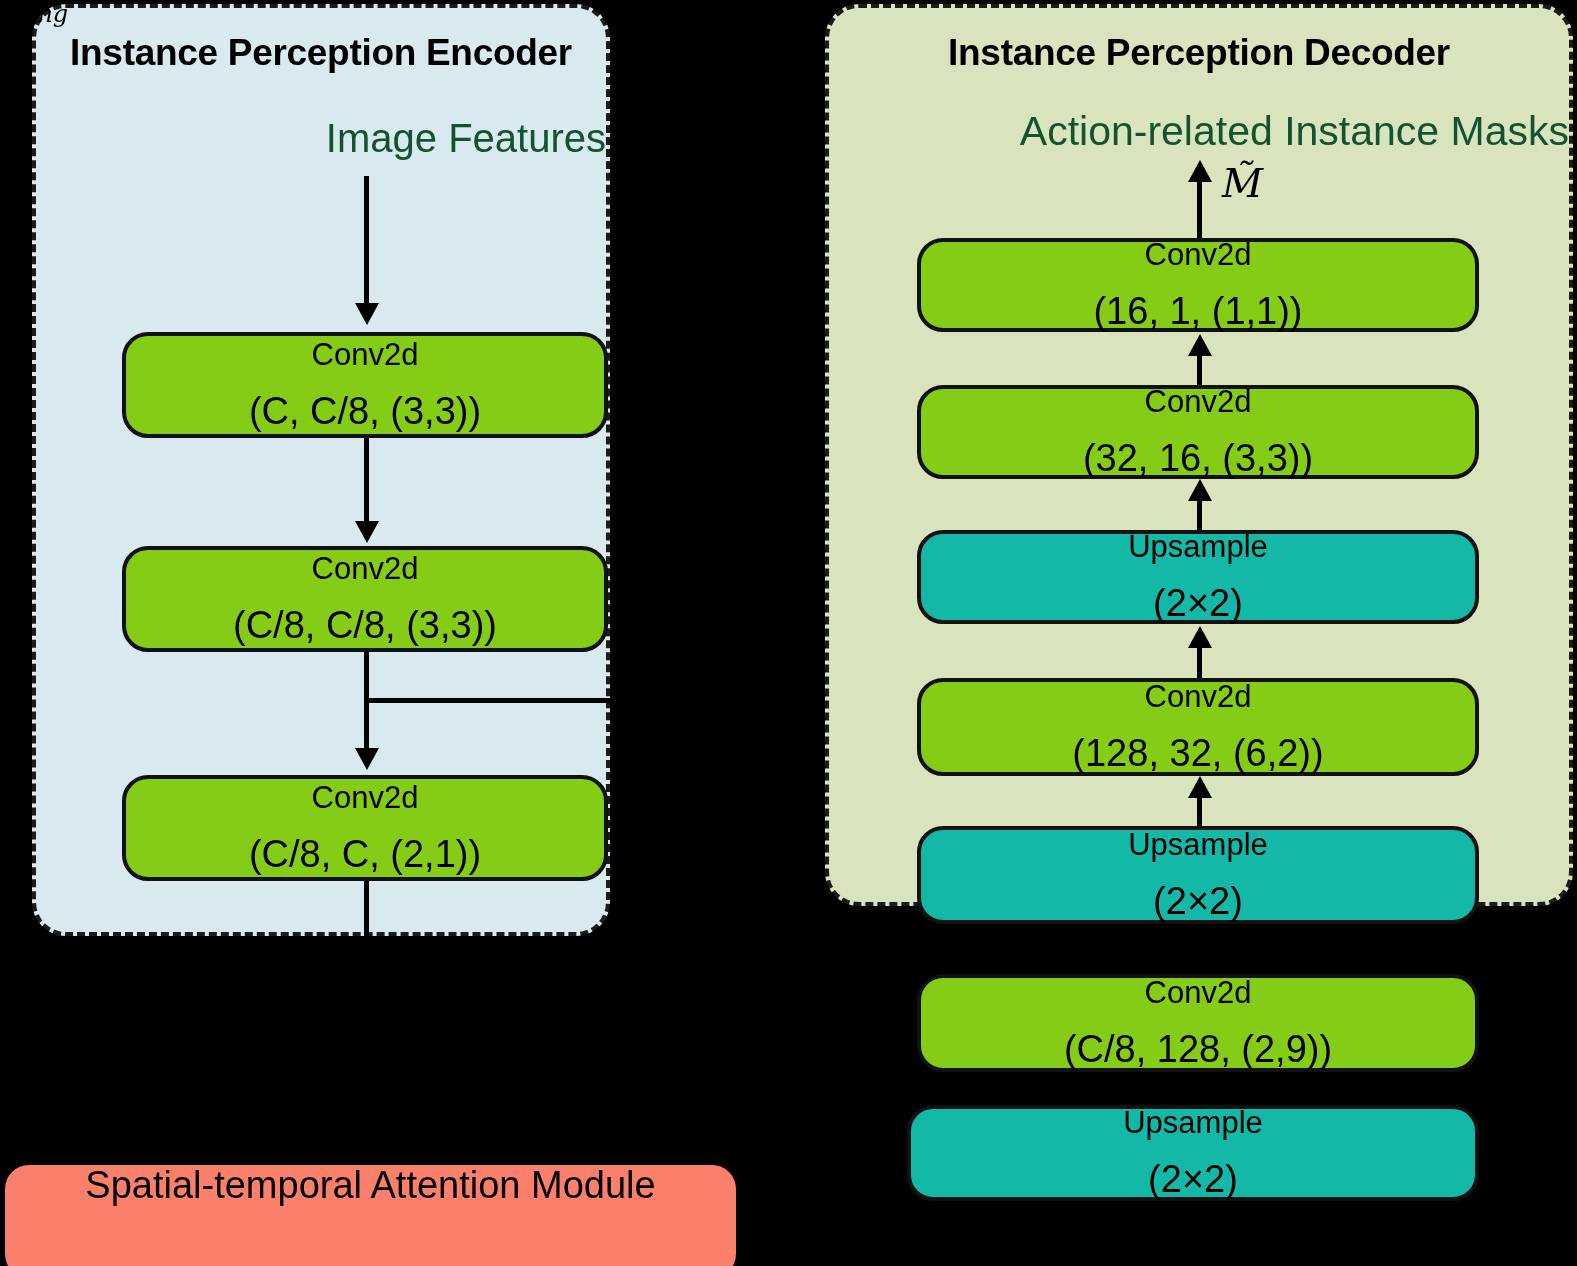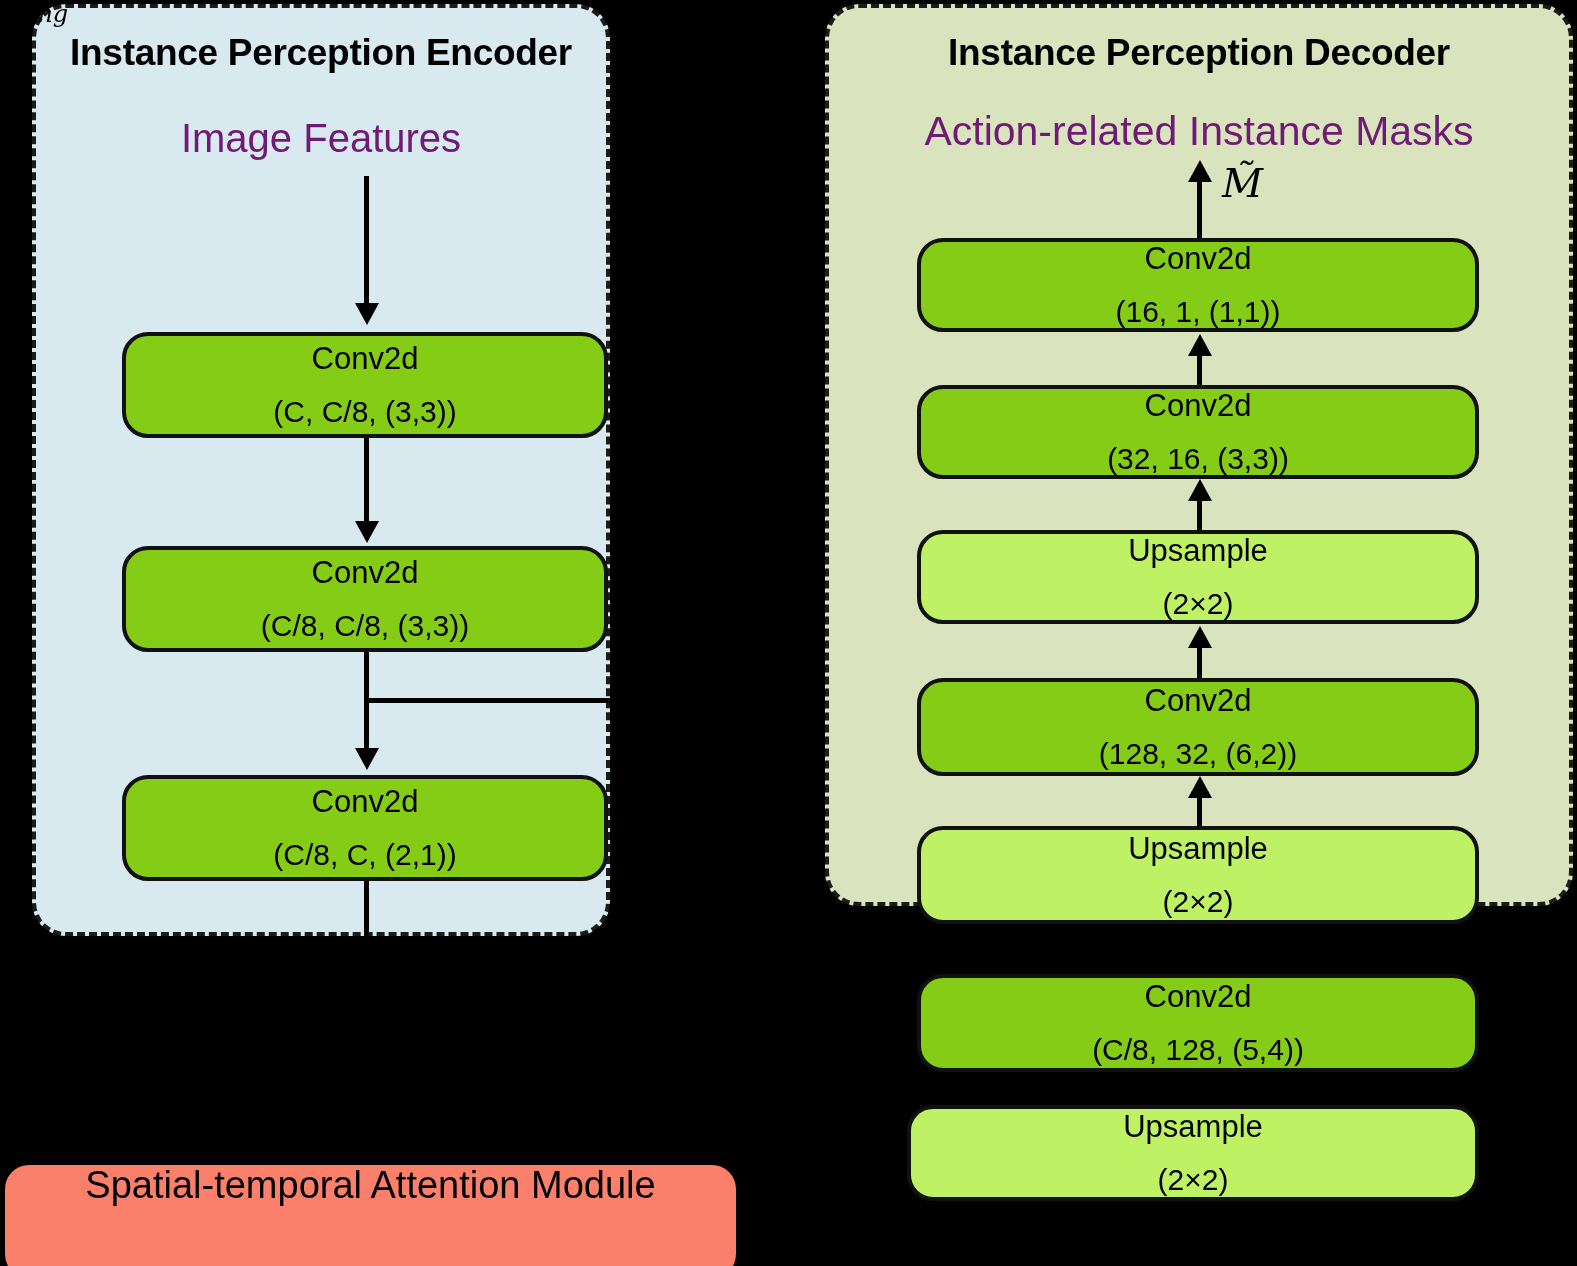--- a/index.html
+++ b/index.html
@@ -40,43 +40,43 @@
     font-weight: bold;
     color: #000;
     letter-spacing: -0.3px;
   }
   #encoder-title { top: 24px; font-size: 37px; }
   #decoder-title { top: 24px; font-size: 37px; }
 
   .panel-subtitle {
     position: absolute;
     left: 0; right: 0;
-    text-align: center;
-    color: #701a75;
+    text-align: right;
+    color: #14532d;
   }
   #encoder-subtitle { top: 108px; font-size: 40px; }
   #decoder-subtitle { top: 100px; font-size: 41px; }
 
   
   .node {
     position: absolute;
     box-sizing: border-box;
     border: 4px solid #111111;
     border-radius: 26px;
     display: flex;
     flex-direction: column;
     align-items: center;
     justify-content: center;
     color: #000;
     line-height: 1.08;
   }
   .node .n-title { font-size: 31px; }
-  .node .n-params { font-size: 30px; margin-top: 20px; }
+  .node .n-params { font-size: 38px; margin-top: 20px; }
   .node.conv { background: #84cc16; }
-  .node.upsample { background: #bef264; }
+  .node.upsample { background: #14b8a6; }
   .node.attention {
     background: #fa806c;
     border: none;
     border-radius: 24px;
     justify-content: flex-start;
     margin-top: 26px;
   }
   .node.attention .n-title { font-size: 38px; font-weight: normal; }
 
   
@@ -216,21 +216,21 @@
   <div class="node upsample" style="left:917px; top:826px; width:562px; height:98px;">
     <div class="n-title">Upsample</div>
     <div class="n-params">(2×2)</div>
   </div>
 
   <div class="line-v" style="left:1197px; top:946px; height:32px;"></div>
   <div class="arrow-up" style="left:1188px; top:924px;"></div>
 
   <div class="node conv" style="left:917px; top:974px; width:562px; height:98px;">
     <div class="n-title">Conv2d</div>
-    <div class="n-params">(C/8, 128, (5,4))</div>
+    <div class="n-params">(C/8, 128, (2,9))</div>
   </div>
 
   <div class="line-v" style="left:1197px; top:1094px; height:30px;"></div>
   <div class="arrow-up" style="left:1188px; top:1072px;"></div>
 
   <div class="node upsample" style="left:907px; top:1105px; width:572px; height:96px;">
     <div class="n-title">Upsample</div>
     <div class="n-params">(2×2)</div>
   </div>
 

